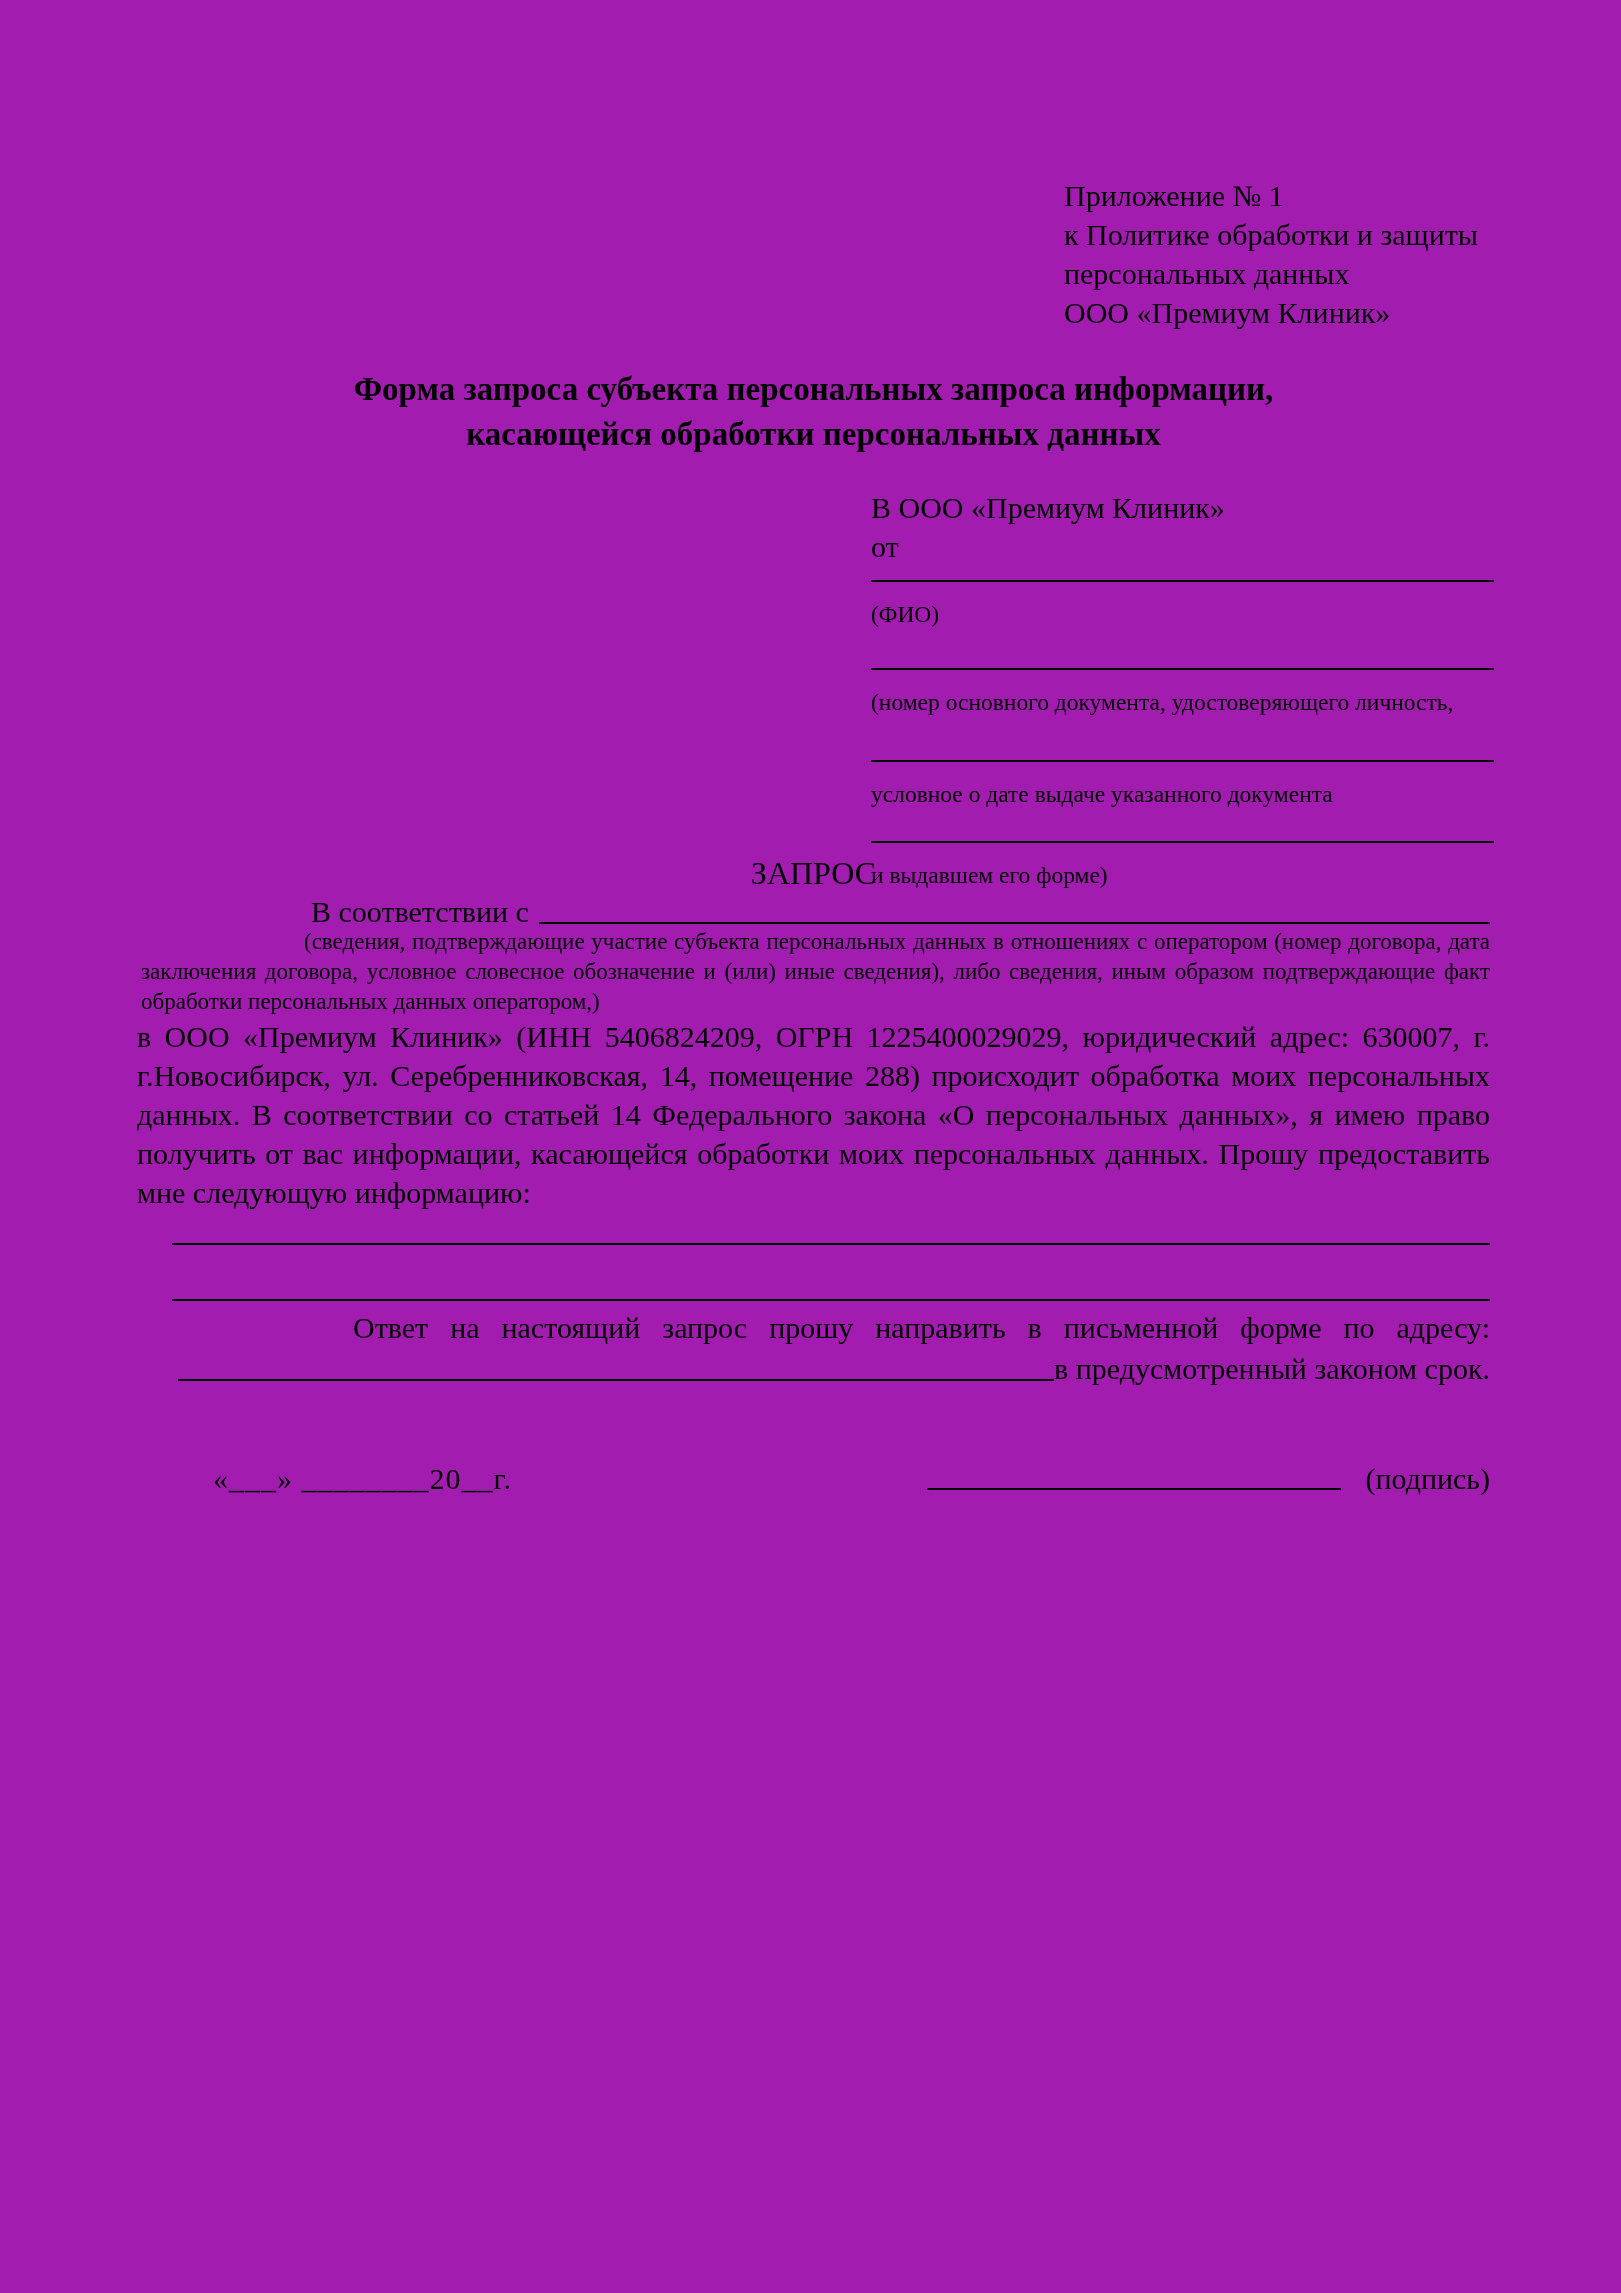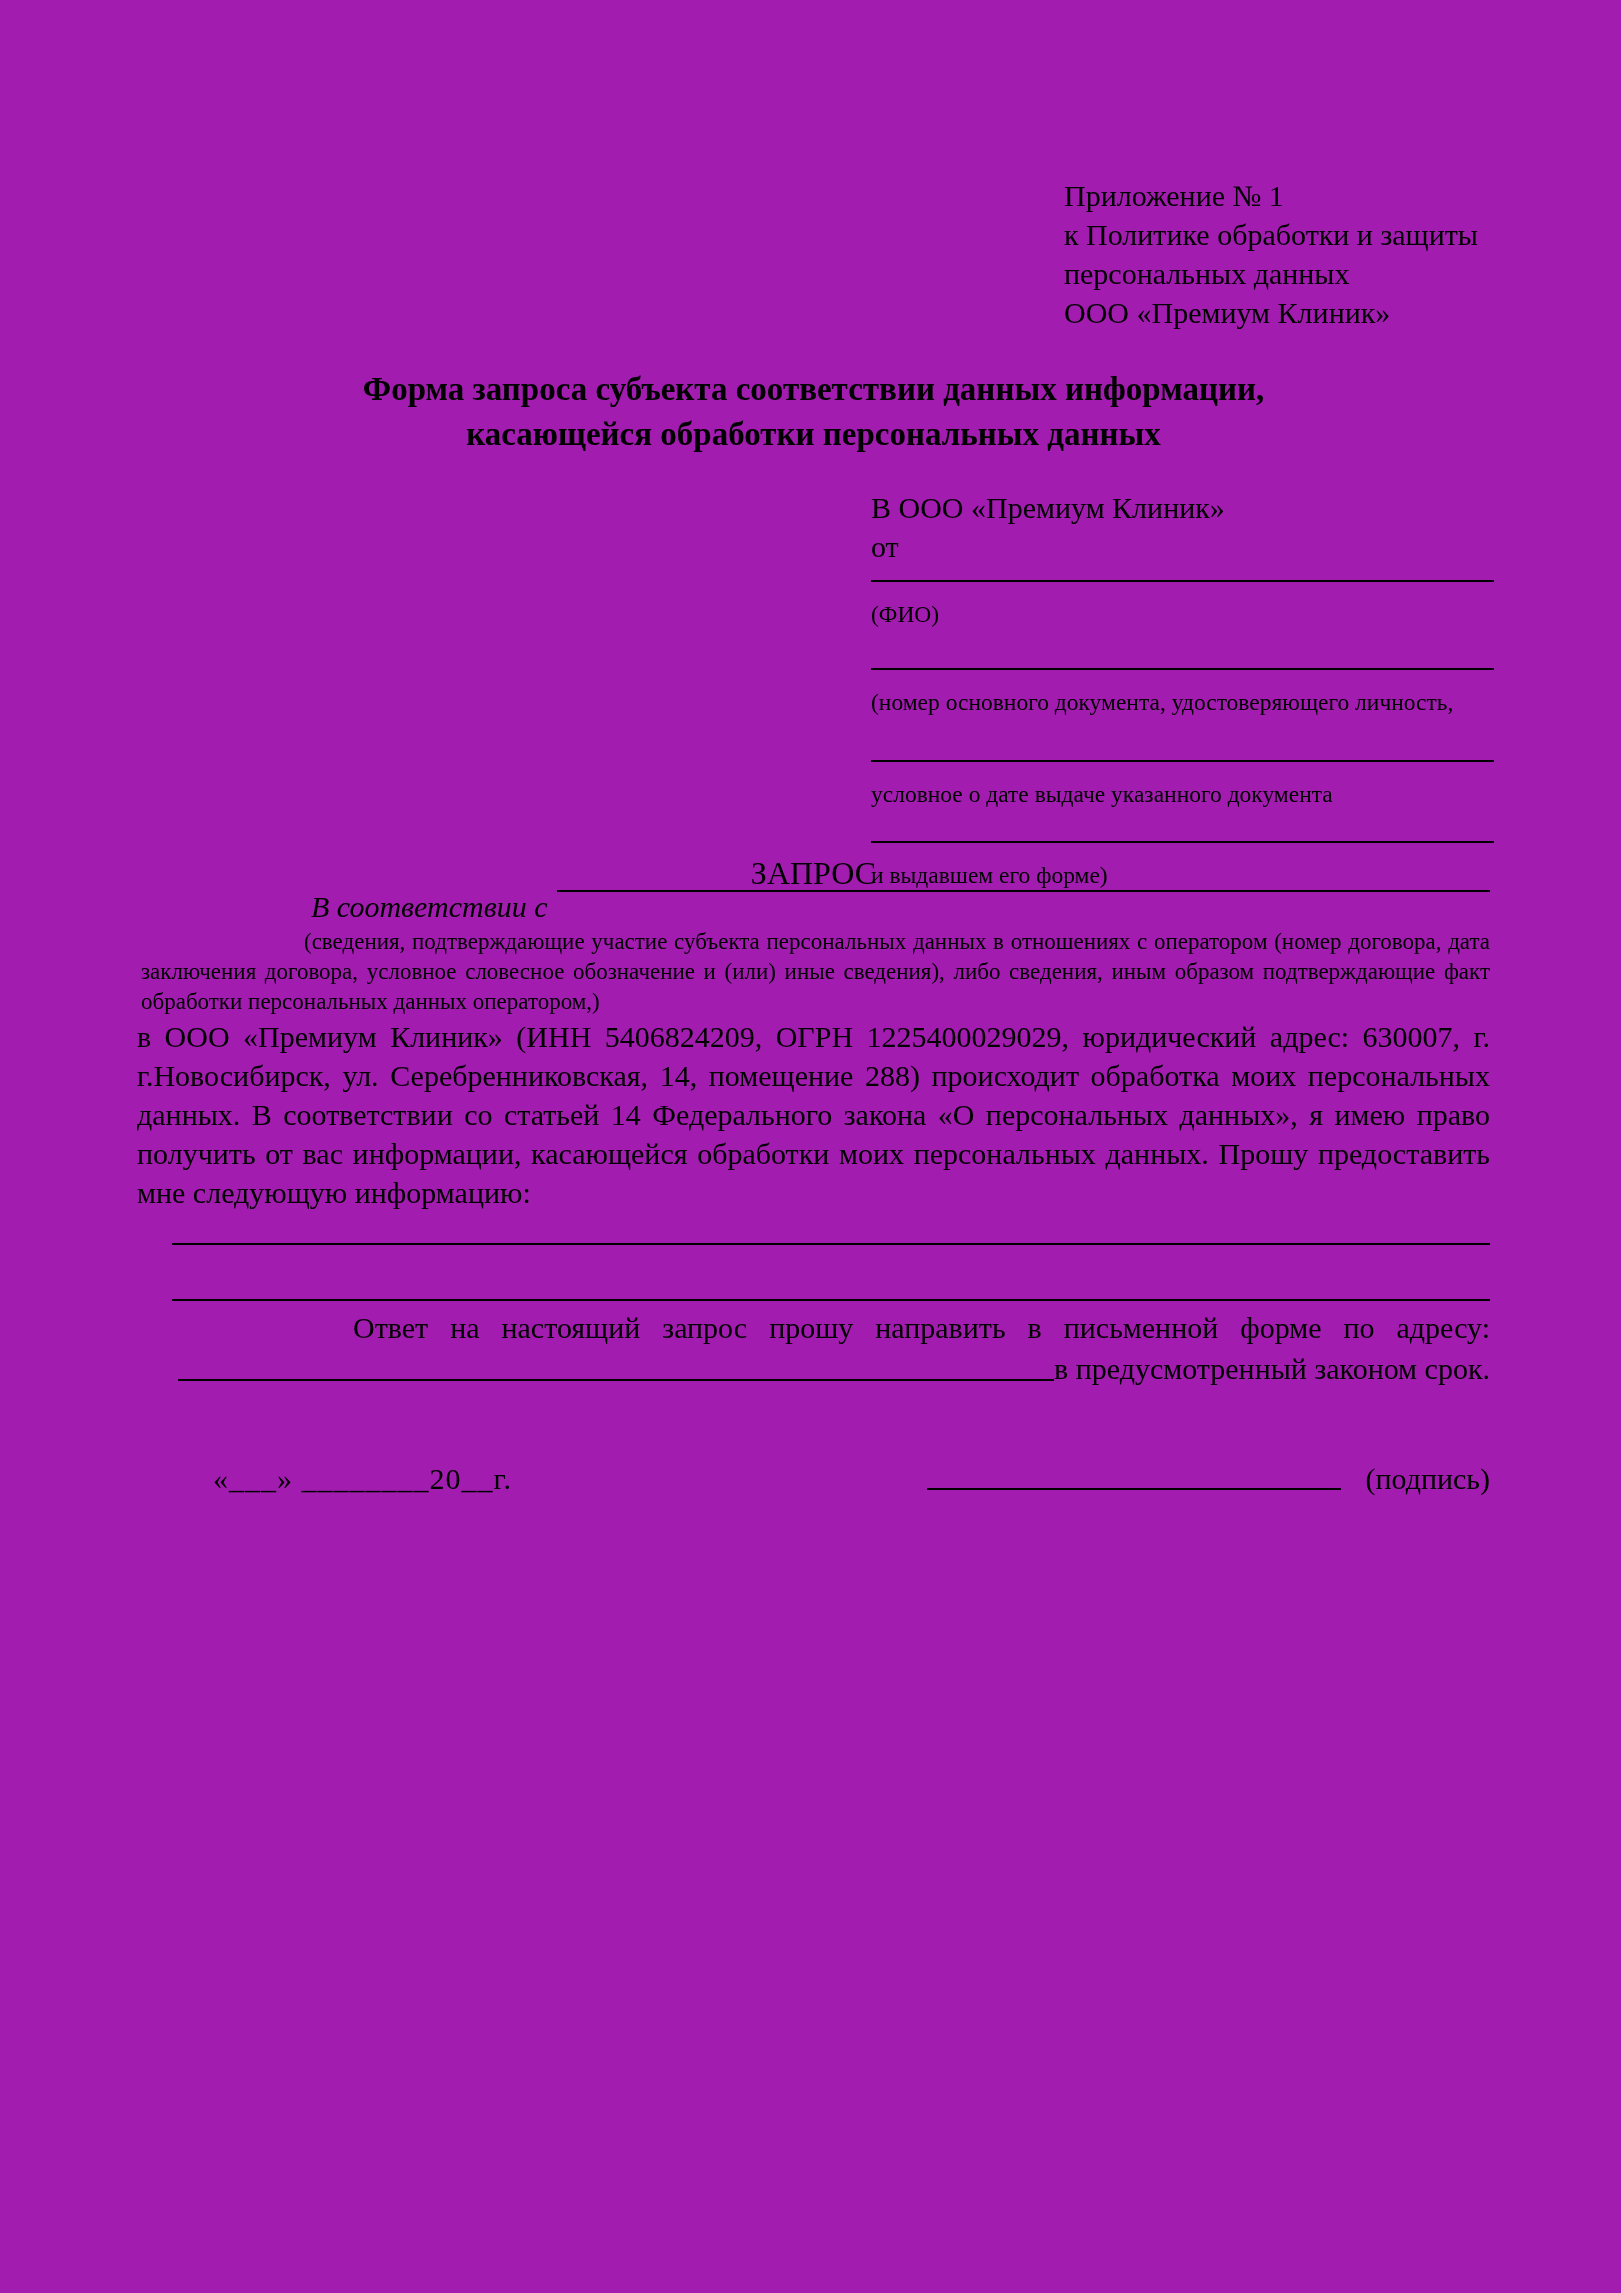--- a/index.html
+++ b/index.html
@@ -61,23 +61,22 @@
     text-align: center;
     font-size: 32px;
   }
   
   .lead-row {
     position: absolute;
     left: 137px;
     right: 131px;
     top: 890px;
     display: flex;
-    align-items: flex-start;
+    align-items: flex-end;
     height: 39px;
-    font-style: italic;
   }
   .lead-row .lead { margin-left: 174px; white-space: nowrap; padding-right: 9.8px; }
   .lead-row .fill { flex: 1; border-bottom: 2.9px solid #000; margin-bottom: 4.9px; }
   
   .note {
     position: absolute;
     left: 141px;
     right: 131px;
     top: 927px;
     font-size: 23px;
@@ -157,21 +156,21 @@
 <div class="page">
 
   <div class="appendix">
     <div>Приложение № 1</div>
     <div>к Политике обработки и защиты</div>
     <div>персональных данных</div>
     <div>ООО «Премиум Клиник»</div>
   </div>
 
   <div class="form-title">
-    <div>Форма запроса субъекта соответствии данных информации,</div>
+    <div>Форма запроса субъекта персональных запроса информации,</div>
     <div>касающейся обработки персональных данных</div>
   </div>
 
   <div class="addressee">
     <div>В ООО «Премиум Клиник»</div>
     <div>от</div>
 
     <div class="field f1">
       <div class="rule"></div>
       <div class="caption">(ФИО)</div>

